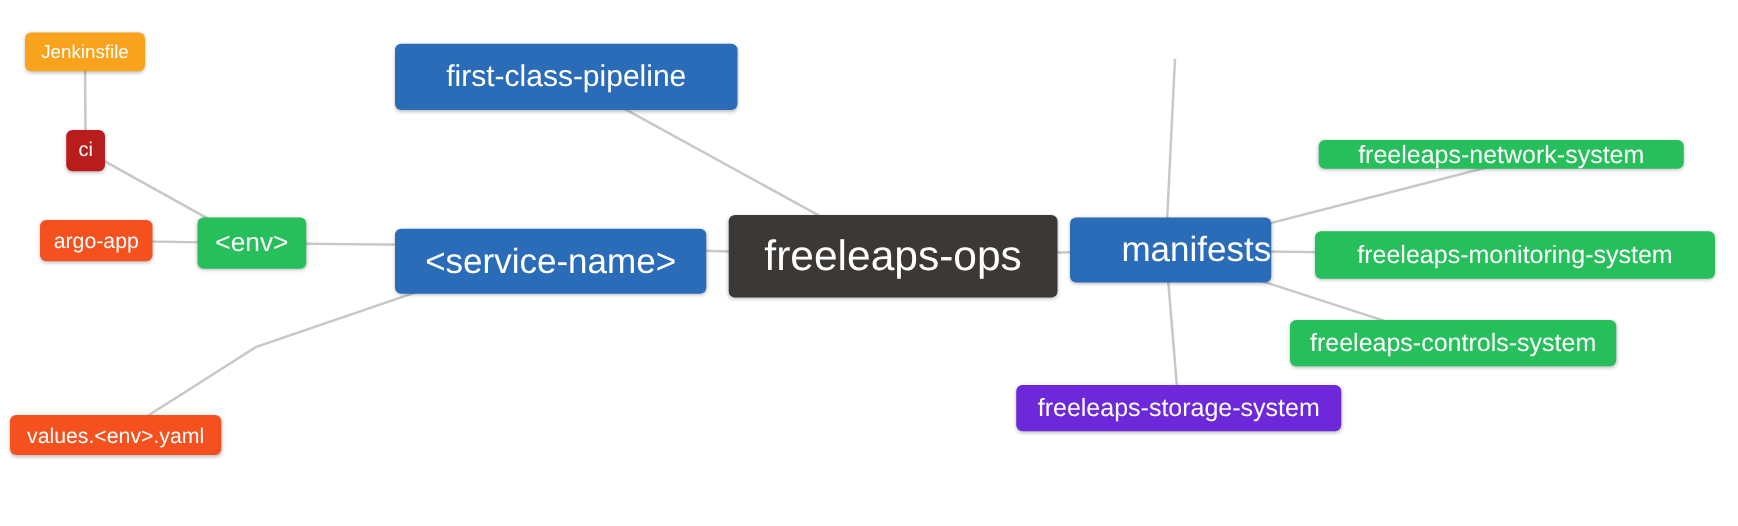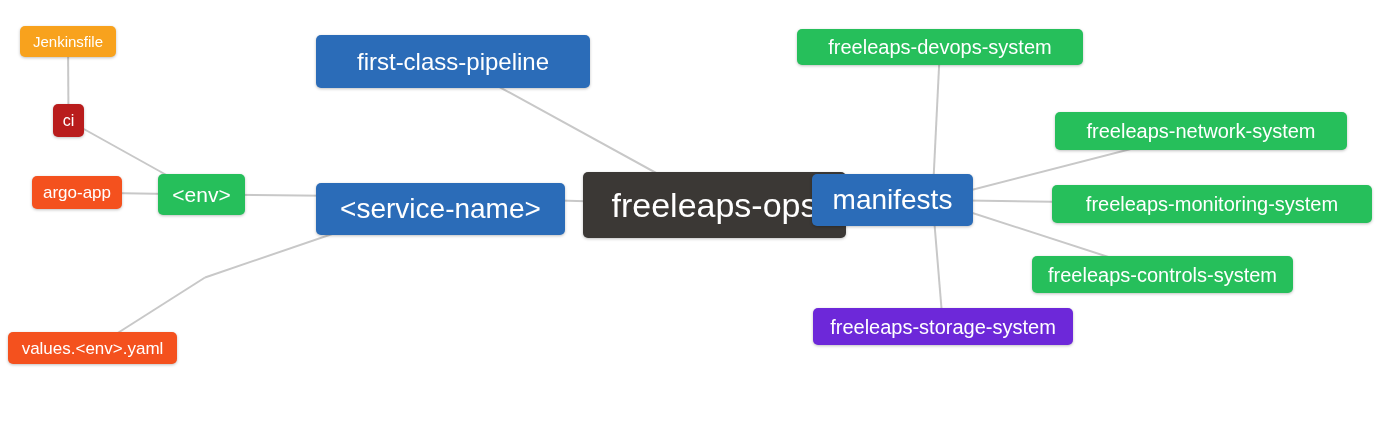--- a/index.html
+++ b/index.html
@@ -75,27 +75,24 @@
     </div>
     <div class="node" style="left: 316px; top: 35px; width: 274px; height: 53px; background: rgb(43, 108, 184); font-size: 24px;">
       <span>first-class-pipeline</span>
     </div>
     <div class="node" style="left: 316px; top: 171px; width: 249px; height: 52px; background: rgb(43, 108, 184); font-size: 28px; margin-top: 12px;">
       <span>&lt;service-name&gt;</span>
     </div>
     <div class="node" style="left: 583px; top: 172px; width: 263px; height: 66px; background: rgb(59, 56, 53); font-size: 34px;">
       <span>freeleaps-ops</span>
     </div>
-    <div class="node" style="left: 812px; top: 174px; width: 161px; height: 52px; background: rgb(43, 108, 184); font-size: 28px;">
+    <div class="node" style="left: 856px; top: 174px; width: 161px; height: 52px; background: rgb(43, 108, 184); font-size: 28px; justify-content: flex-end;">
       <span>manifests</span>
     </div>
-    <div class="node" style="left: 797px; top: 29px; width: 286px; height: 36px; background: rgb(38, 191, 91); font-size: 20px;">
-      <span>freeleaps-devops-system</span>
-    </div>
-    <div class="node" style="left: 1055px; top: 112px; width: 292px; height: 38px; background: rgb(38, 191, 91); font-size: 20px;">
+    <div class="node" style="left: 1055px; top: 112px; width: 292px; height: 23px; background: rgb(38, 191, 91); font-size: 20px;">
       <span>freeleaps-network-system</span>
     </div>
     <div class="node" style="left: 1052px; top: 185px; width: 320px; height: 38px; background: rgb(38, 191, 91); font-size: 20px; justify-content: center;">
       <span>freeleaps-monitoring-system</span>
     </div>
     <div class="node" style="left: 1032px; top: 256px; width: 261px; height: 37px; background: rgb(38, 191, 91); font-size: 20px;">
       <span>freeleaps-controls-system</span>
     </div>
     <div class="node" style="left: 813px; top: 308px; width: 260px; height: 37px; background: #6d28d9; font-size: 20px;">
       <span>freeleaps-storage-system</span>

